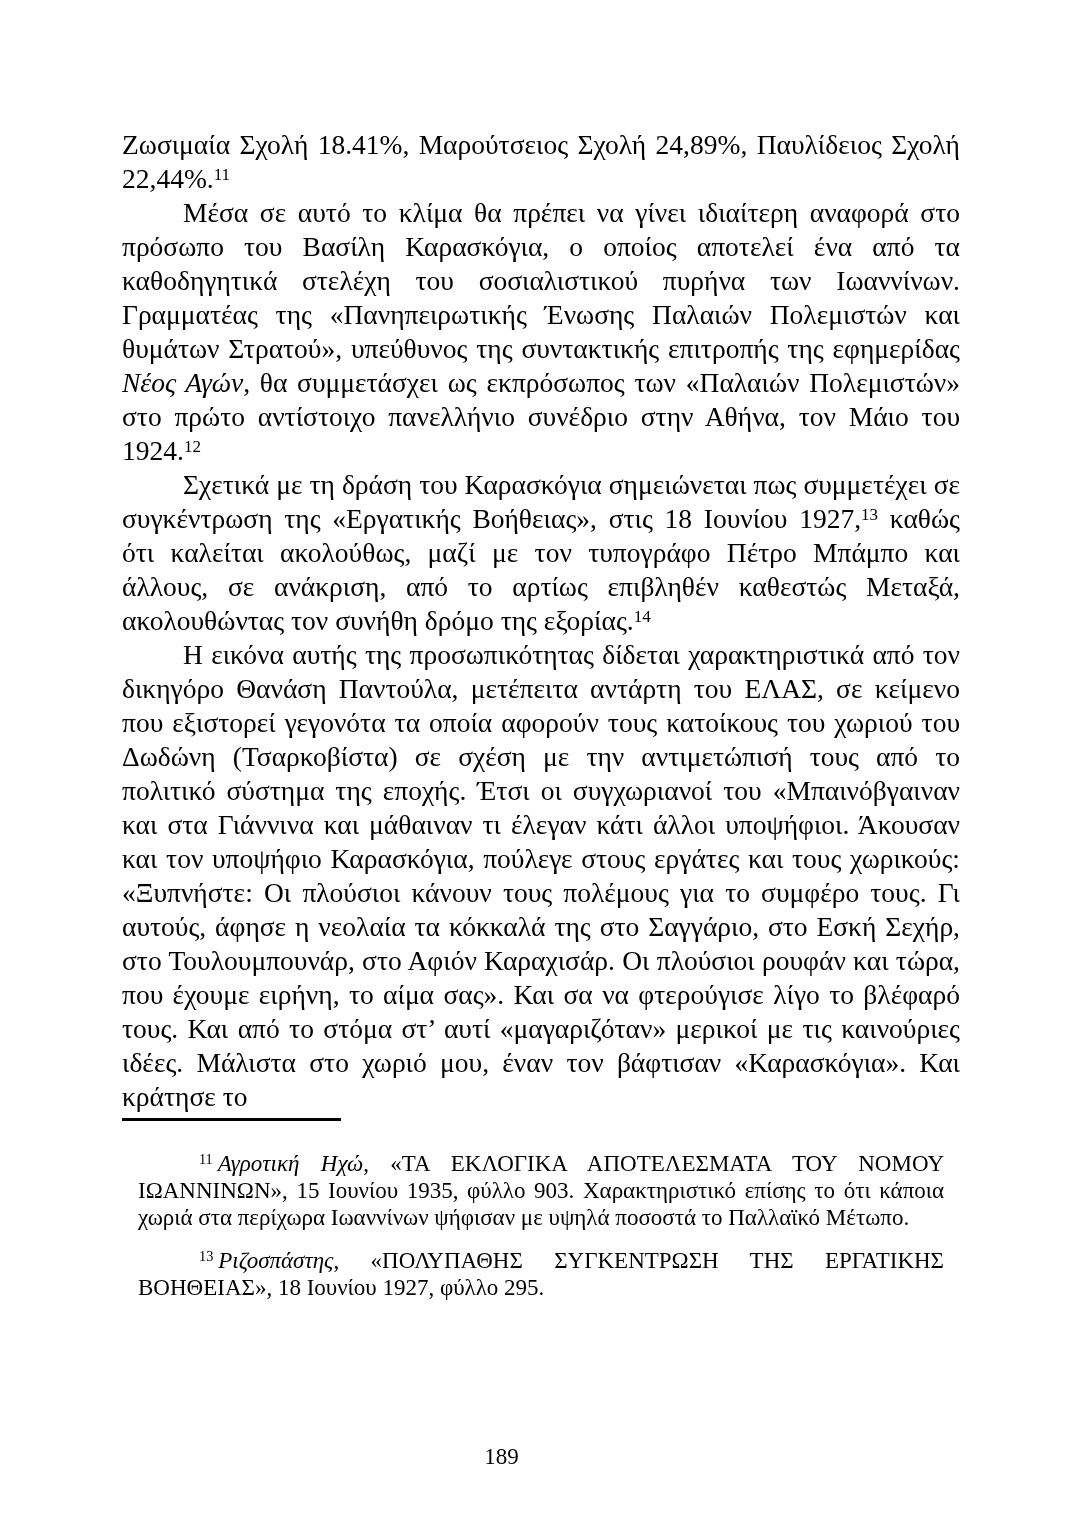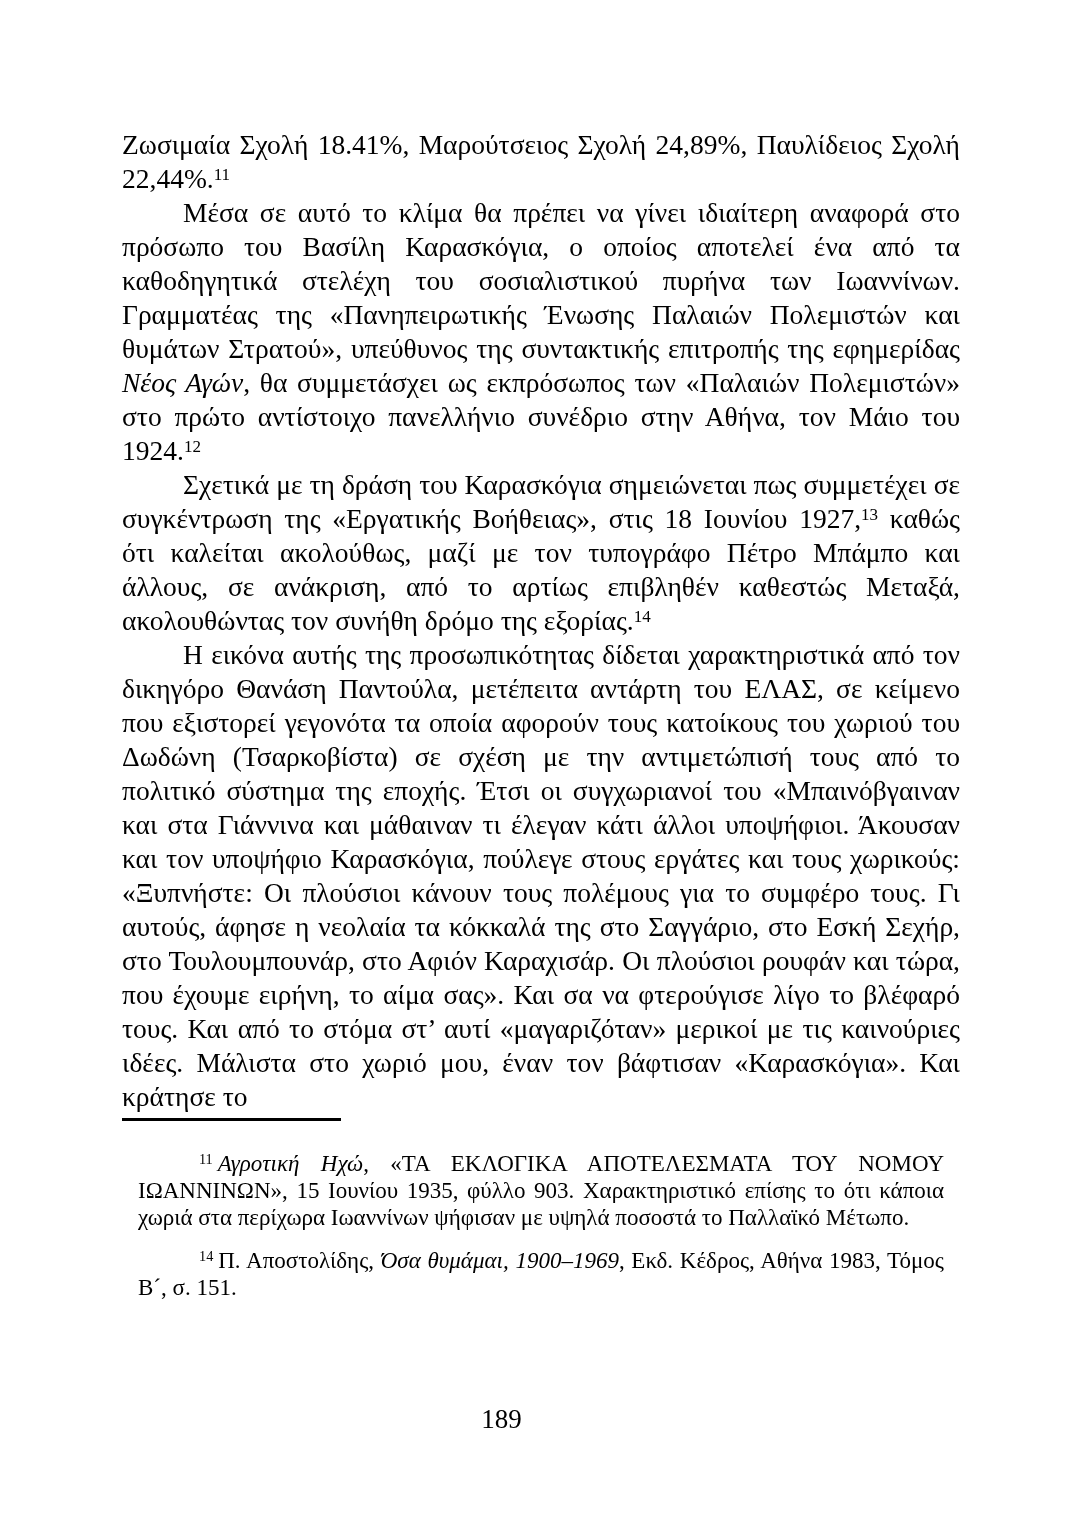--- a/index.html
+++ b/index.html
@@ -45,41 +45,41 @@
     top: 1134px;
     left: 122px;
     width: 838px;
     font-size: 23px;
     line-height: 27px;
     text-align: justify;
   }
   .fnote { margin: 16px; text-indent: 61px; }
   .page-number {
     position: absolute;
-    top: 1404px;
+    top: 1444px;
     left: 0;
     width: 1003px;
     text-align: center;
-    font-size: 27px;
+    font-size: 23px;
   }
 </style>
 </head>
 <body>
 
 <div class="page">
 
   <div class="body-text">
     <p class="para no-indent"><span>Ζωσιμαία Σχολή 18.41%, Μαρούτσειος Σχολή 24,89%, Παυλίδειος Σχολή 22,44%.</span><sup class="ref">11</sup></p>
     <p class="para"><span>Μέσα σε αυτό το κλίμα θα πρέπει να γίνει ιδιαίτερη αναφορά στο πρόσωπο του Βασίλη Καρασκόγια, ο οποίος αποτελεί ένα από τα καθοδηγητικά στελέχη του σοσιαλιστικού πυρήνα των Ιωαννίνων. Γραμματέας της «Πανηπειρωτικής Ένωσης Παλαιών Πολεμιστών και θυμάτων Στρατού», υπεύθυνος της συντακτικής επιτροπής της εφημερίδας </span><i>Νέος Αγών</i><span>, θα συμμετάσχει ως εκπρόσωπος των «Παλαιών Πολεμιστών» στο πρώτο αντίστοιχο πανελλήνιο συνέδριο στην Αθήνα, τον Μάιο του 1924.</span><sup class="ref">12</sup></p>
     <p class="para"><span>Σχετικά με τη δράση του Καρασκόγια σημειώνεται πως συμμετέχει σε συγκέντρωση της «Εργατικής Βοήθειας», στις 18 Ιουνίου 1927,</span><sup class="ref">13</sup><span> καθώς ότι καλείται ακολούθως, μαζί με τον τυπογράφο Πέτρο Μπάμπο και άλλους, σε ανάκριση, από το αρτίως επιβληθέν καθεστώς Μεταξά, ακολουθώντας τον συνήθη δρόμο της εξορίας.</span><sup class="ref">14</sup></p>
     <p class="para"><span>Η εικόνα αυτής της προσωπικότητας δίδεται χαρακτηριστικά από τον δικηγόρο Θανάση Παντούλα, μετέπειτα αντάρτη του ΕΛΑΣ, σε κείμενο που εξιστορεί γεγονότα τα οποία αφορούν τους κατοίκους του χωριού του Δωδώνη (Τσαρκοβίστα) σε σχέση με την αντιμετώπισή τους από το πολιτικό σύστημα της εποχής. Έτσι οι συγχωριανοί του «Μπαινόβγαιναν και στα Γιάννινα και μάθαιναν τι έλεγαν κάτι άλλοι υποψήφιοι. Άκουσαν και τον υποψήφιο Καρασκόγια, πούλεγε στους εργάτες και τους χωρικούς: «Ξυπνήστε: Οι πλούσιοι κάνουν τους πολέμους για το συμφέρο τους. Γι αυτούς, άφησε η νεολαία τα κόκκαλά της στο Σαγγάριο, στο Εσκή Σεχήρ, στο Τουλουμπουνάρ, στο Αφιόν Καραχισάρ. Οι πλούσιοι ρουφάν και τώρα, που έχουμε ειρήνη, το αίμα σας». Και σα να φτερούγισε λίγο το βλέφαρό τους. Και από το στόμα στ’ αυτί «μαγαριζόταν» μερικοί με τις καινούριες ιδέες. Μάλιστα στο χωριό μου, έναν τον βάφτισαν «Καρασκόγια». Και κράτησε το</span></p>
   </div>
 
   <div class="fn-rule"></div>
 
   <div class="footnotes">
     <p class="fnote"><sup class="fn-marker">11</sup><i>Αγροτική Ηχώ</i><span>, «ΤΑ ΕΚΛΟΓΙΚΑ ΑΠΟΤΕΛΕΣΜΑΤΑ ΤΟΥ ΝΟΜΟΥ ΙΩΑΝΝΙΝΩΝ», 15 Ιουνίου 1935, φύλλο 903. Χαρακτηριστικό επίσης το ότι κάποια χωριά στα περίχωρα Ιωαννίνων ψήφισαν με υψηλά ποσοστά το Παλλαϊκό Μέτωπο.</span></p>
-    <p class="fnote"><sup class="fn-marker">14</sup><span>Π. Αποστολίδης, </span><i>Όσα θυμάμαι, 1900–1969</i><span>, Εκδ. Κέδρος, Αθήνα 1983, Τόμος Β´, σ. 151.</span></p>
+    <p class="fnote"><sup class="fn-marker">13</sup><i>Ριζοσπάστης</i><span>, «ΠΟΛΥΠΑΘΗΣ ΣΥΓΚΕΝΤΡΩΣΗ ΤΗΣ ΕΡΓΑΤΙΚΗΣ ΒΟΗΘΕΙΑΣ», 18 Ιουνίου 1927, φύλλο 295.</span></p>
   </div>
 
   <div class="page-number">189</div>
 
 </div>
 
 </body></html>

